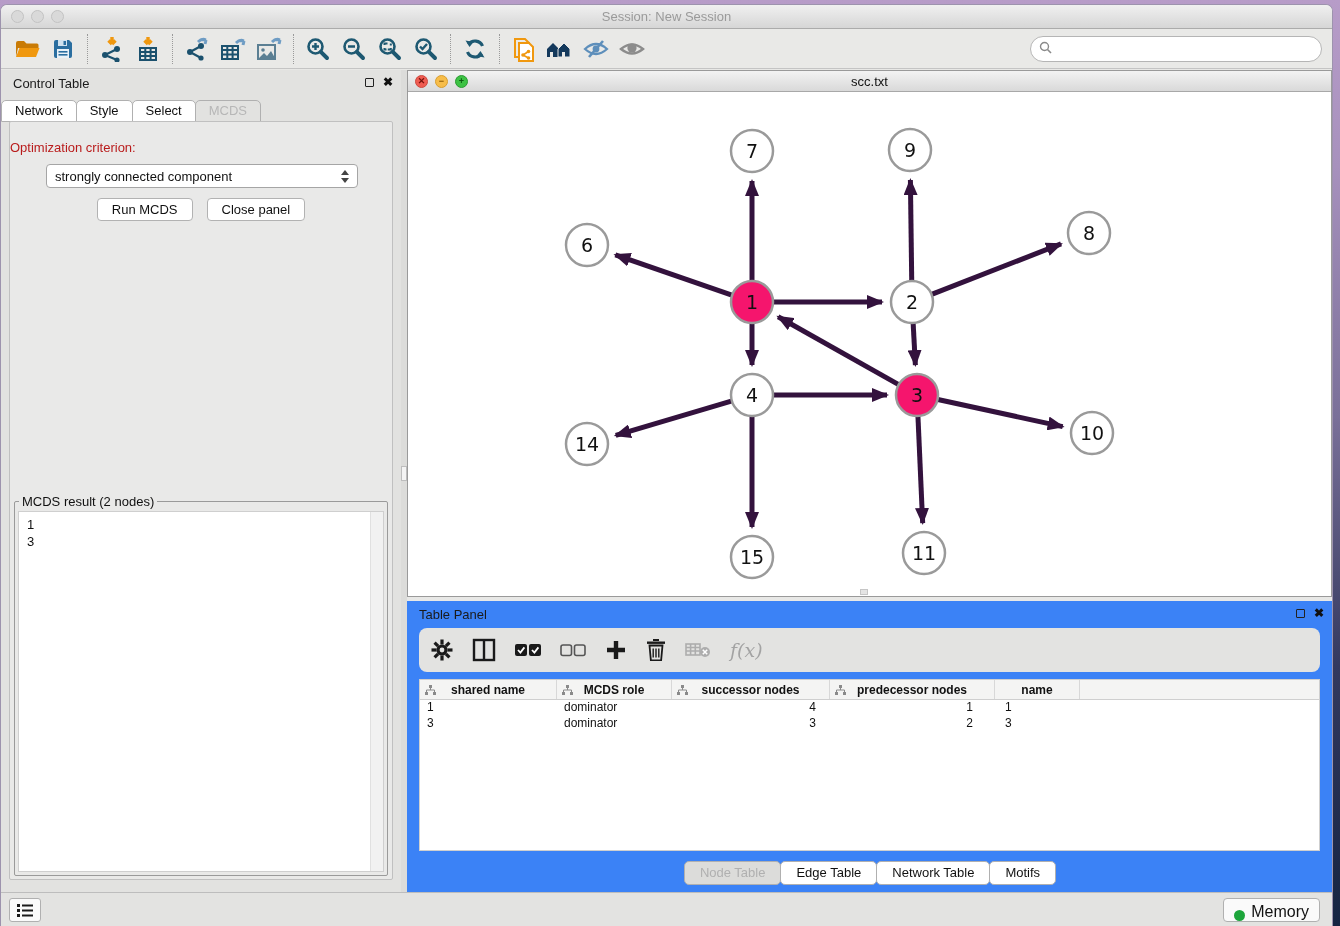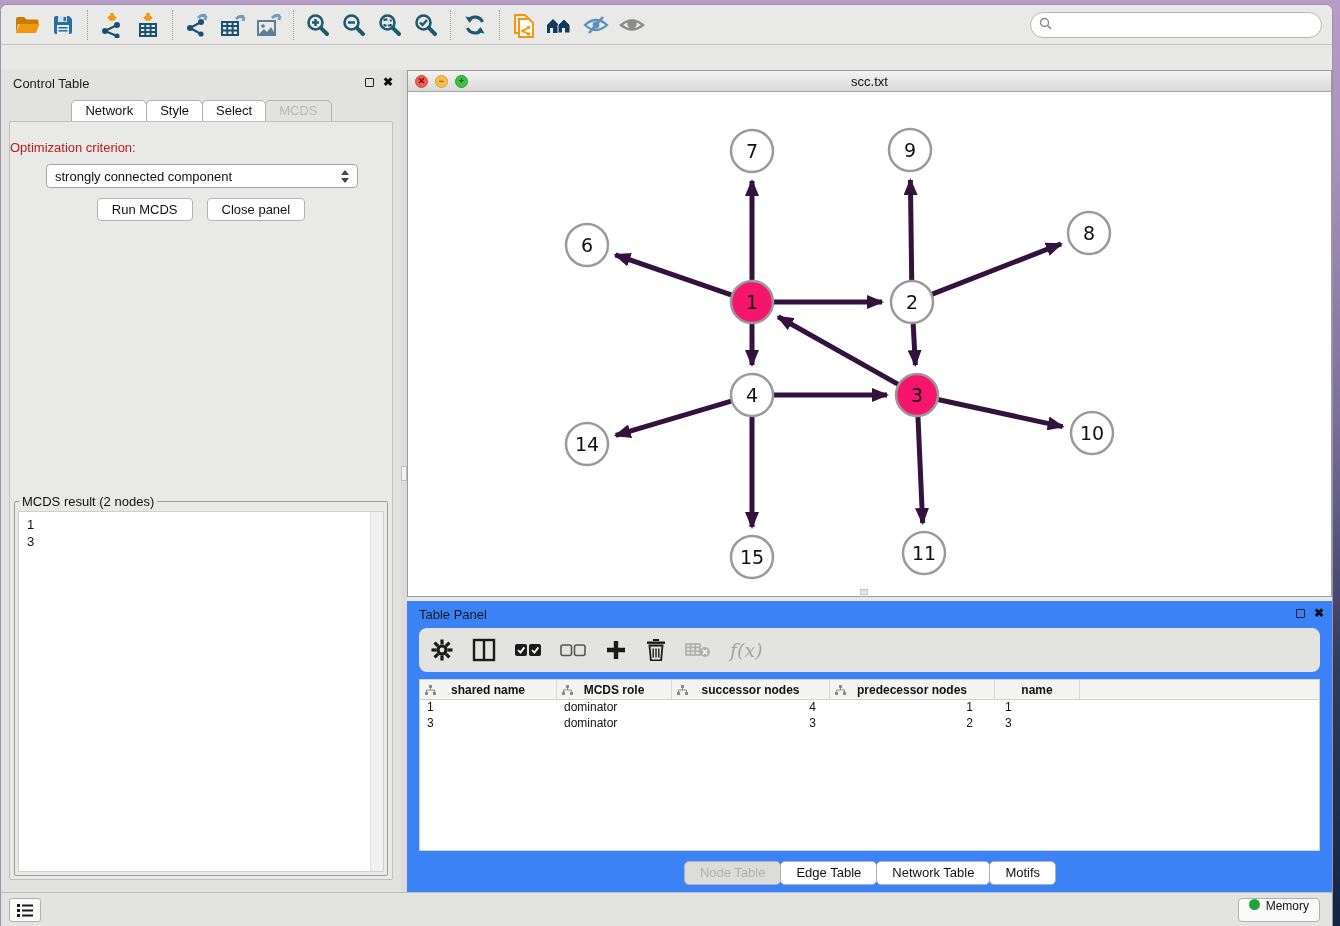--- a/index.html
+++ b/index.html
@@ -32,21 +32,21 @@
   .main { position:absolute; top:65px; left:0; right:0; bottom:34px; }
 
   
   .cpanel { position:absolute; left:0; top:0; width:400px; height:100%; background:#e2e2e0; }
   .panel-head { position:relative; height:26px; }
   .panel-head .ptitle { position:absolute; left:12px; top:6px; font-size:13px; color:#1a1a1a; }
   .panel-head .pctrl { position:absolute; right:8px; top:6px; display:flex; gap:9px; align-items:center; }
   .float-box { width:9px; height:9px; border:1.5px solid #222; border-radius:1px; }
   .close-x { font-size:12px; font-weight:bold; color:#111; line-height:12px; }
 
-  .cp-tabs { position:absolute; left:0; right:0; top:30px; display:flex; justify-content:center; }
+  .cp-tabs { position:absolute; left:0; right:0; top:30px; display:flex; }
   .tab { font-size:13px; padding:2px 13px 3px; background:#fff; border:1px solid #b0b0b0;
     border-radius:5px 5px 0 0; margin-right:-1px; color:#111; position:relative; }
   .tab.disabled-look { background:#e2e2e0; color:#b7b7b7; }
 
   .cp-content { position:absolute; left:8px; right:8px; top:51px; bottom:12px;
     background:#e9e9e8; border:1px solid #c0c0c0; border-radius:2px; }
   .opt-label { position:absolute; left:0; right:0; top:18px; text-align:left; font-size:13px; color:#b91c1c; }
   .dropdown { position:absolute; left:36px; top:42px; width:312px; height:24px; background:#fff;
     border:1px solid #a5a5a5; border-radius:4px; display:flex; align-items:center; }
   .dropdown .dval { flex:1; font-size:13px; padding-left:8px; color:#111; }
@@ -104,28 +104,36 @@
   .tp-tabs { position:absolute; left:0; right:0; bottom:7px; display:flex; justify-content:center; }
   .ttab { font-size:13px; padding:3px 15px 4px; background:#fff; border:1px solid #b0b0b0;
     border-radius:5px; margin-right:-1px; color:#111; }
   .ttab.disabled-look { background:#dcdcda; color:#b0b0b0; }
 
   
   .statusbar { position:absolute; left:0; right:0; bottom:0; height:34px; background:#e3e3e1; border-top:1px solid #bdbdbd; }
   .sb-left { position:absolute; left:8px; top:5px; width:32px; height:24px; background:#fafafa;
     border:1px solid #b0b0b0; border-radius:3px; display:flex; align-items:center; justify-content:center; }
   .sb-mem { position:absolute; right:12px; top:5px; height:24px; background:#fafafa; border:1px solid #b0b0b0;
-    border-radius:4px; display:flex; align-items:flex-start; gap:6px; padding:0 10px; font-size:12px; color:#111; }
+    border-radius:4px; display:flex; align-items:flex-end; gap:6px; padding:0 10px; font-size:16px; color:#111; }
   .memdot { width:11px; height:11px; border-radius:50%; background:#1da53b; }
 </style>
 </head>
 <body>
 
 <div class="window">
 
+  <div class="titlebar">
+    <div class="lights">
+      <div class="light"></div>
+      <div class="light"></div>
+      <div class="light"></div>
+    </div>
+    <div class="title">Session: New Session</div>
+  </div>
 
   <div class="toolbar">
     <div class="tbtn">
       <svg width="26" height="24" viewBox="0 0 26 24">
           <path d="M2 20 V6 q0-2 2-2 h6 l2.5 2.5 H23 q1.5 0 1.5 1.5 V11 H4 Z" fill="#c97b06"></path>
           <path d="M5.5 11 H25.5 L22 20 H2 Z" fill="#f0980f"></path>
         </svg>
     </div>
     <div class="tbtn">
       <svg width="24" height="24" viewBox="0 0 24 24">

